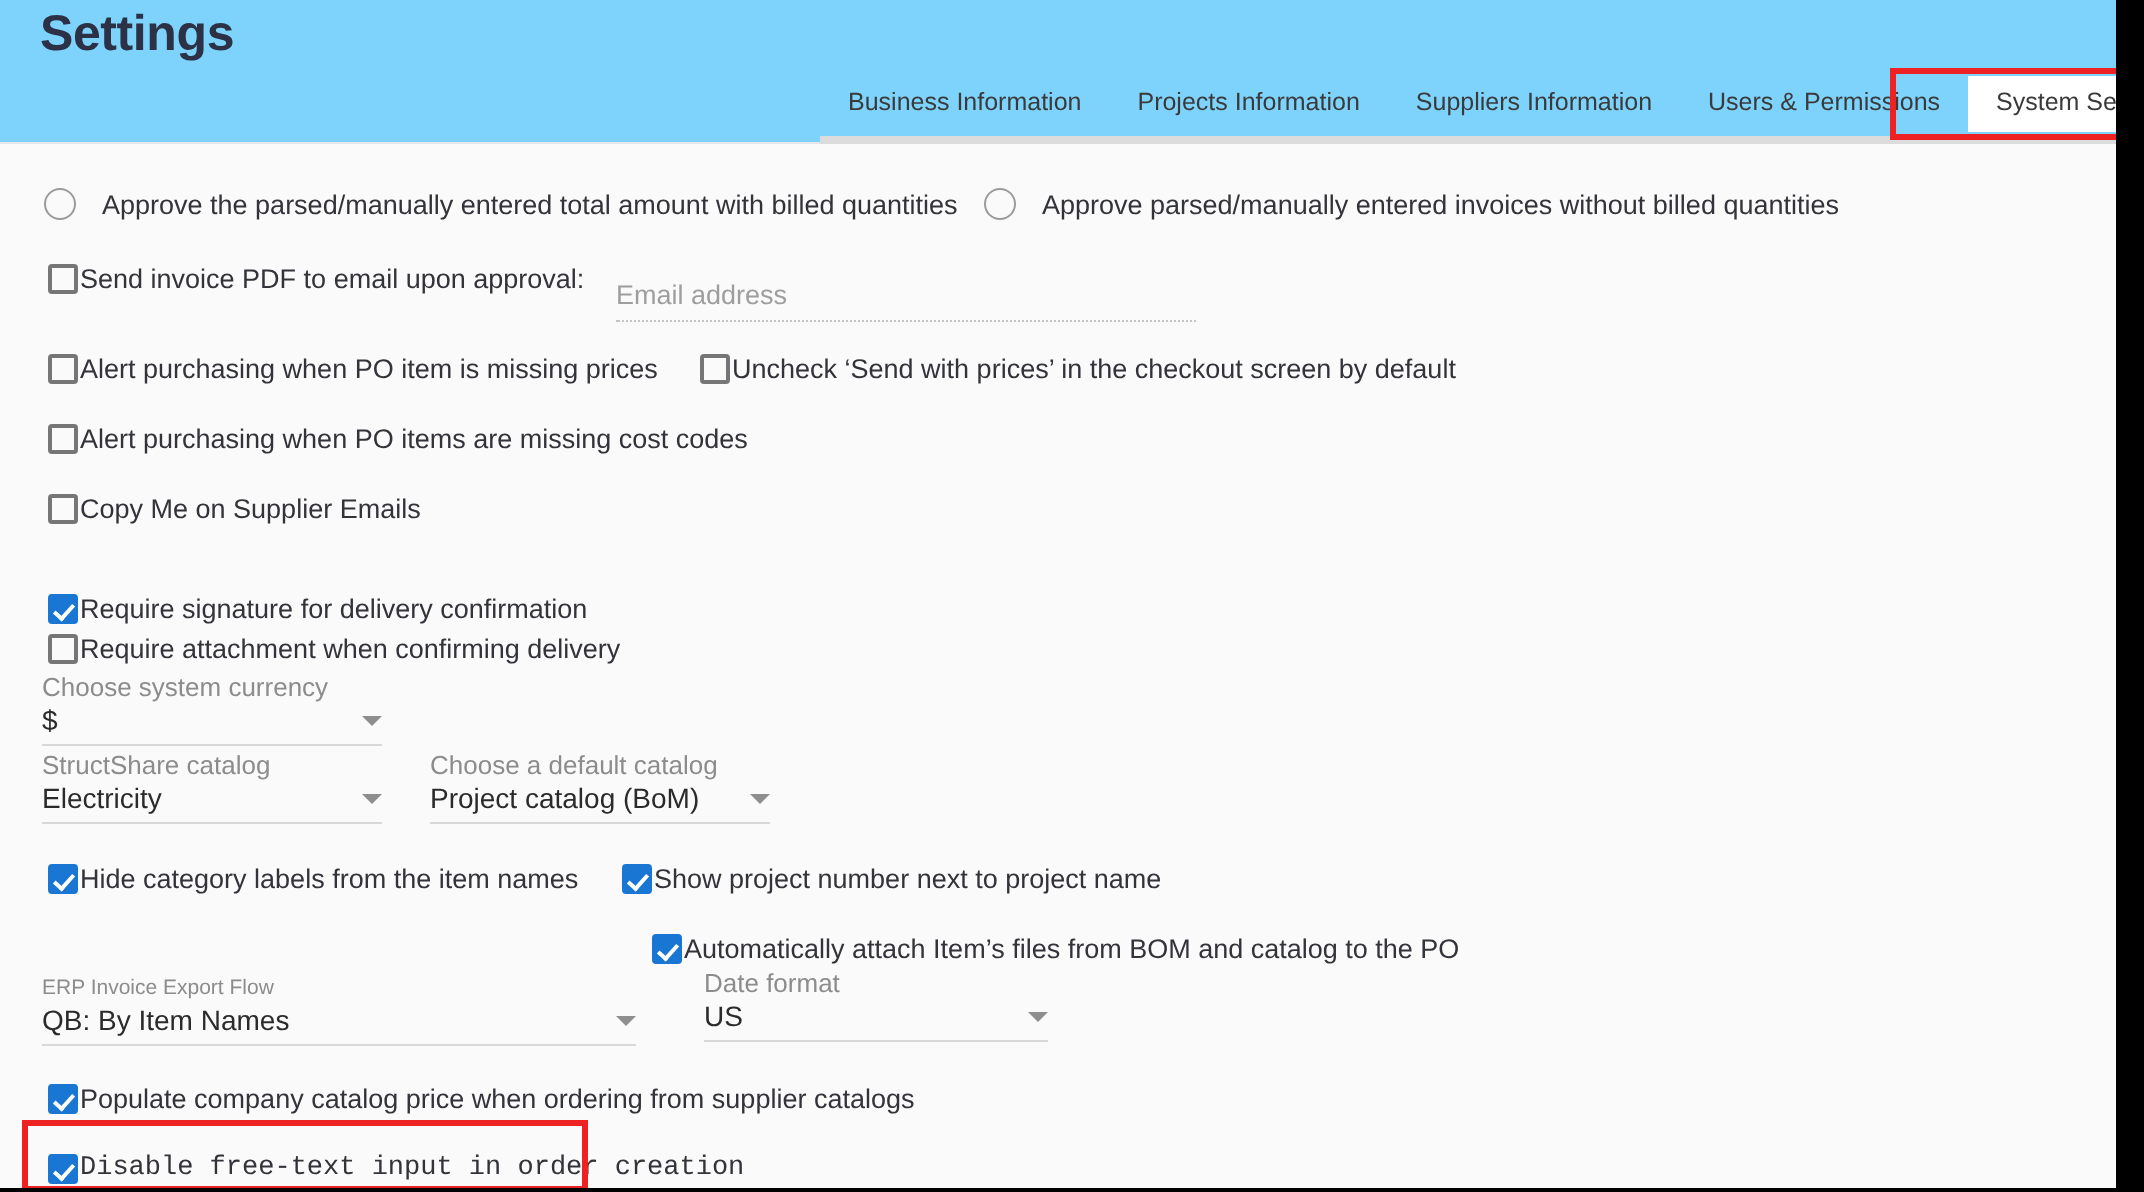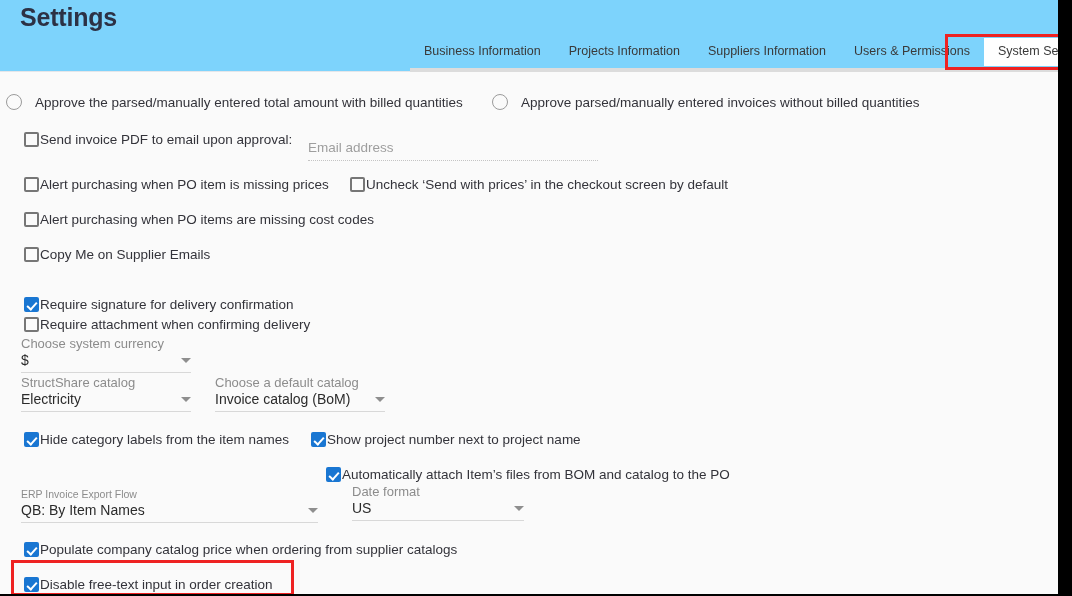--- a/index.html
+++ b/index.html
@@ -230,21 +230,21 @@
       <div class="tab">Business Information</div>
       <div class="tab">Projects Information</div>
       <div class="tab">Suppliers Information</div>
       <div class="tab">Users &amp; Permissions</div>
       <div class="tab active">System Settings</div>
     </div>
   </div>
 
   <div class="content">
 
-    <div class="row" style="left:6px; top:22px;align-items:center;">
+    <div class="row" style="left:22px; top:22px;align-items:center;">
       <span class="rb"></span>
       <span class="lbl-radio">Approve the parsed/manually entered total amount with billed quantities</span>
     </div>
 
     <div class="row" style="left:492px; top:22px;">
       <span class="rb"></span>
       <span class="lbl-radio">Approve parsed/manually entered invoices without billed quantities</span>
     </div>
 
     <div class="row" style="left:24px; top:60px;">
@@ -301,21 +301,21 @@
       <div class="valrow">
         <span class="val">Electricity</span>
         <span class="caret"></span>
       </div>
       <div class="bar"></div>
     </div>
 
     <div class="mat-select" style="left:215px; top:303px; width:170px;">
       <div class="flabel">Choose a default catalog</div>
       <div class="valrow">
-        <span class="val">Invoice catalog (BoM)</span>
+        <span class="val">Project catalog (BoM)</span>
         <span class="caret"></span>
       </div>
       <div class="bar"></div>
     </div>
 
     <div class="row" style="left:24px; top:360px;">
       <span class="cb checked"></span>
       <span class="lbl">Hide category labels from the item names</span>
     </div>
 
@@ -346,21 +346,21 @@
         <span class="caret"></span>
       </div>
       <div class="bar"></div>
     </div>
 
     <div class="row" style="left:24px; top:470px;">
       <span class="cb checked"></span>
       <span class="lbl">Populate company catalog price when ordering from supplier catalogs</span>
     </div>
 
-    <div class="row" style="left:24px; top:505px;">
+    <div class="row" style="left:24px; top:505px;font-family:Liberation Mono, monospace;">
       <span class="cb checked"></span>
       <span class="lbl">Disable free-text input in order creation</span>
     </div>
 
   </div>
 </div>
 
 <div class="redbox" style="left:945px; top:34px; width:127px; height:36px;"></div>
 <div class="redbox" style="left:11px; top:560px; width:283px; height:36px;"></div>
 

